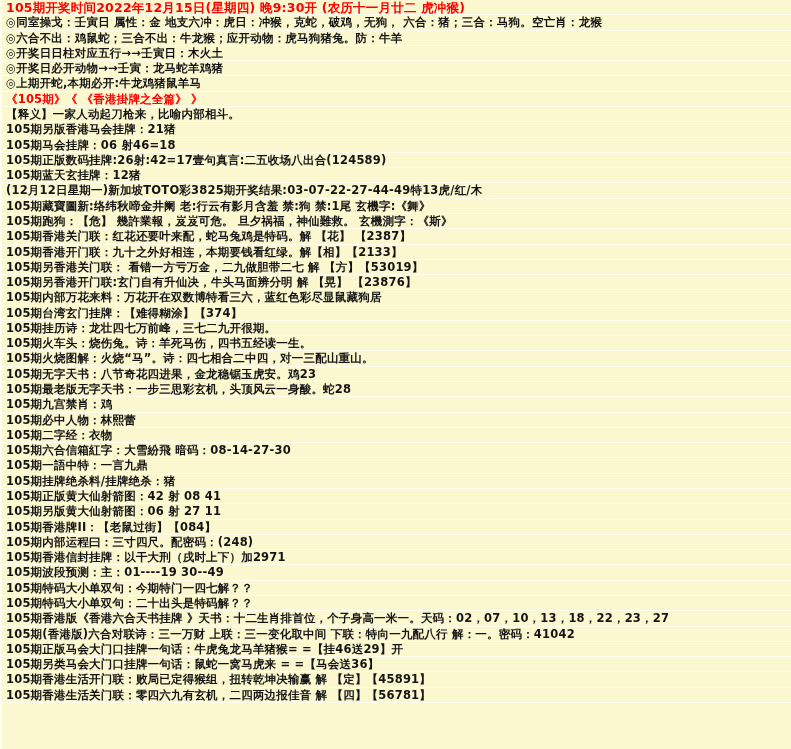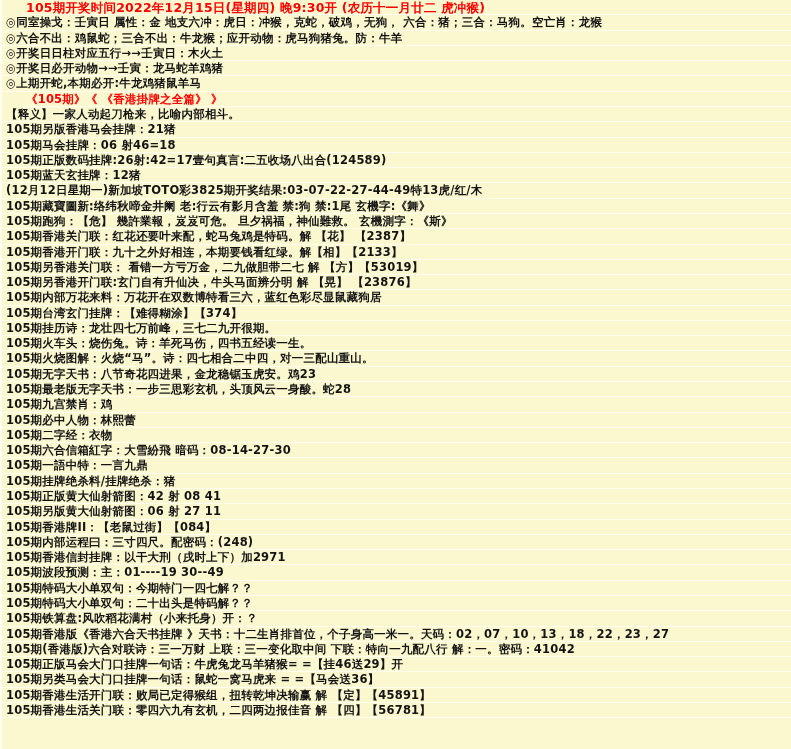--- a/index.html
+++ b/index.html
@@ -21,21 +21,21 @@
     box-sizing:border-box;
     font-size:11.5px;
     font-weight:bold;
     color:#141414;
     padding-left:4px;
     white-space:nowrap;
     overflow:hidden;
     border-bottom:1px solid rgba(255,255,246,.85);
     letter-spacing:.2px;
   }
-  .line.red{ color:#fe0000;margin-left:20px; }
+  .line.red{ color:#fe0000; }
   .line.title{ font-size:12.5px; }
 </style>
 </head>
 <body>
 
 <div class="page">
   <div id="content-lines">
       <div class="line red title">105期开奖时间2022年12月15日(星期四) 晚9:30开 (农历十一月廿二 虎冲猴)</div>
       <div class="line">◎同室操戈：壬寅日 属性：金 地支六冲：虎日：冲猴，克蛇，破鸡，无狗， 六合：猪；三合：马狗。空亡肖：龙猴</div>
       <div class="line">◎六合不出：鸡鼠蛇；三合不出：牛龙猴；应开动物：虎马狗猪兔。防：牛羊</div>
@@ -69,21 +69,20 @@
       <div class="line">105期一語中特：一言九鼎</div>
       <div class="line">105期挂牌绝杀料/挂牌绝杀：猪</div>
       <div class="line">105期正版黄大仙射箭图：42 射 08 41</div>
       <div class="line">105期另版黄大仙射箭图：06 射 27 11</div>
       <div class="line">105期香港牌II：【老鼠过街】【084】</div>
       <div class="line">105期内部运程曰：三寸四尺。配密码：(248)</div>
       <div class="line">105期香港信封挂牌：以干大刑（戌时上下）加2971</div>
       <div class="line">105期波段预测：主：01----19 30--49</div>
       <div class="line">105期特码大小单双句：今期特门一四七解？？</div>
       <div class="line">105期特码大小单双句：二十出头是特码解？？</div>
-      <div class="line">105期铁算盘:风吹稻花满村（小来托身）开：？</div>
       <div class="line">105期香港版《香港六合天书挂牌 》天书：十二生肖排首位，个子身高一米一。天码：02，07，10，13，18，22，23，27</div>
       <div class="line">105期(香港版)六合对联诗：三一万财 上联：三一变化取中间 下联：特向一九配八行 解：一。密码：41042</div>
       <div class="line">105期正版马会大门口挂牌一句话：牛虎兔龙马羊猪猴= =【挂46送29】开</div>
       <div class="line">105期另类马会大门口挂牌一句话：鼠蛇一窝马虎来 = =【马会送36】</div>
       <div class="line">105期香港生活开门联：败局已定得猴组，扭转乾坤决输赢 解 【定】【45891】</div>
       <div class="line">105期香港生活关门联：零四六九有玄机，二四两边报佳音 解 【四】【56781】</div>
     </div>
 </div>
 
 </body></html>

